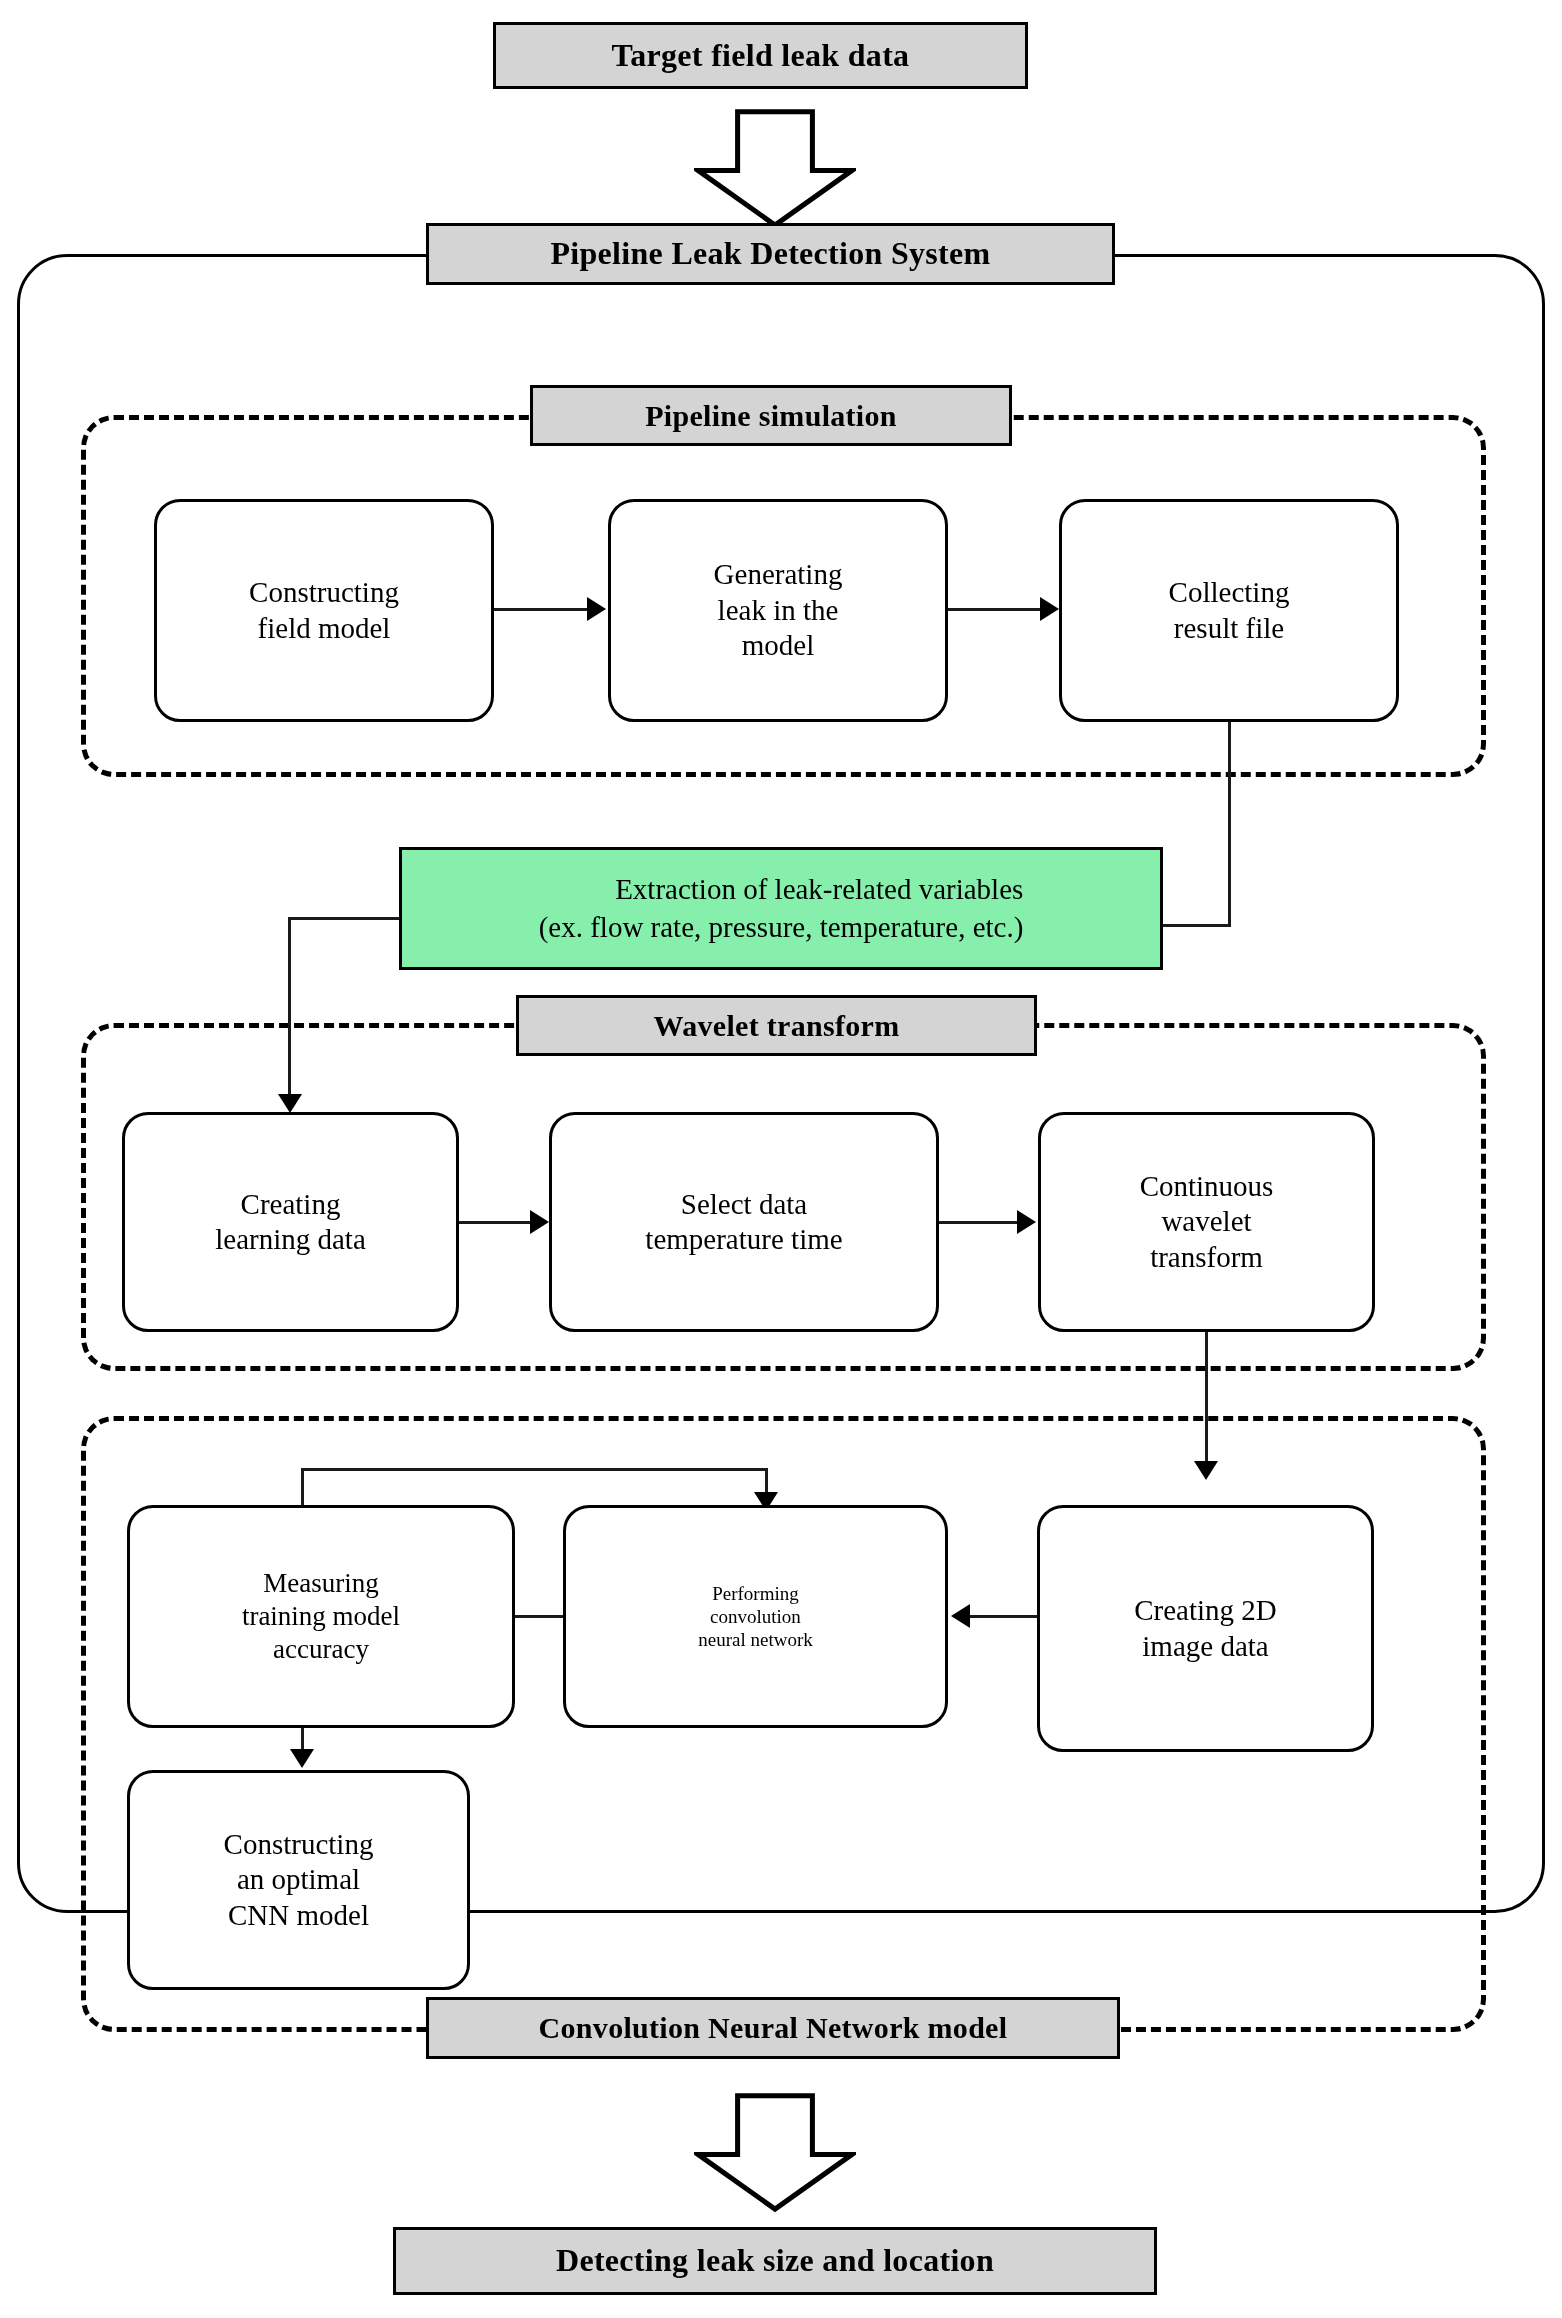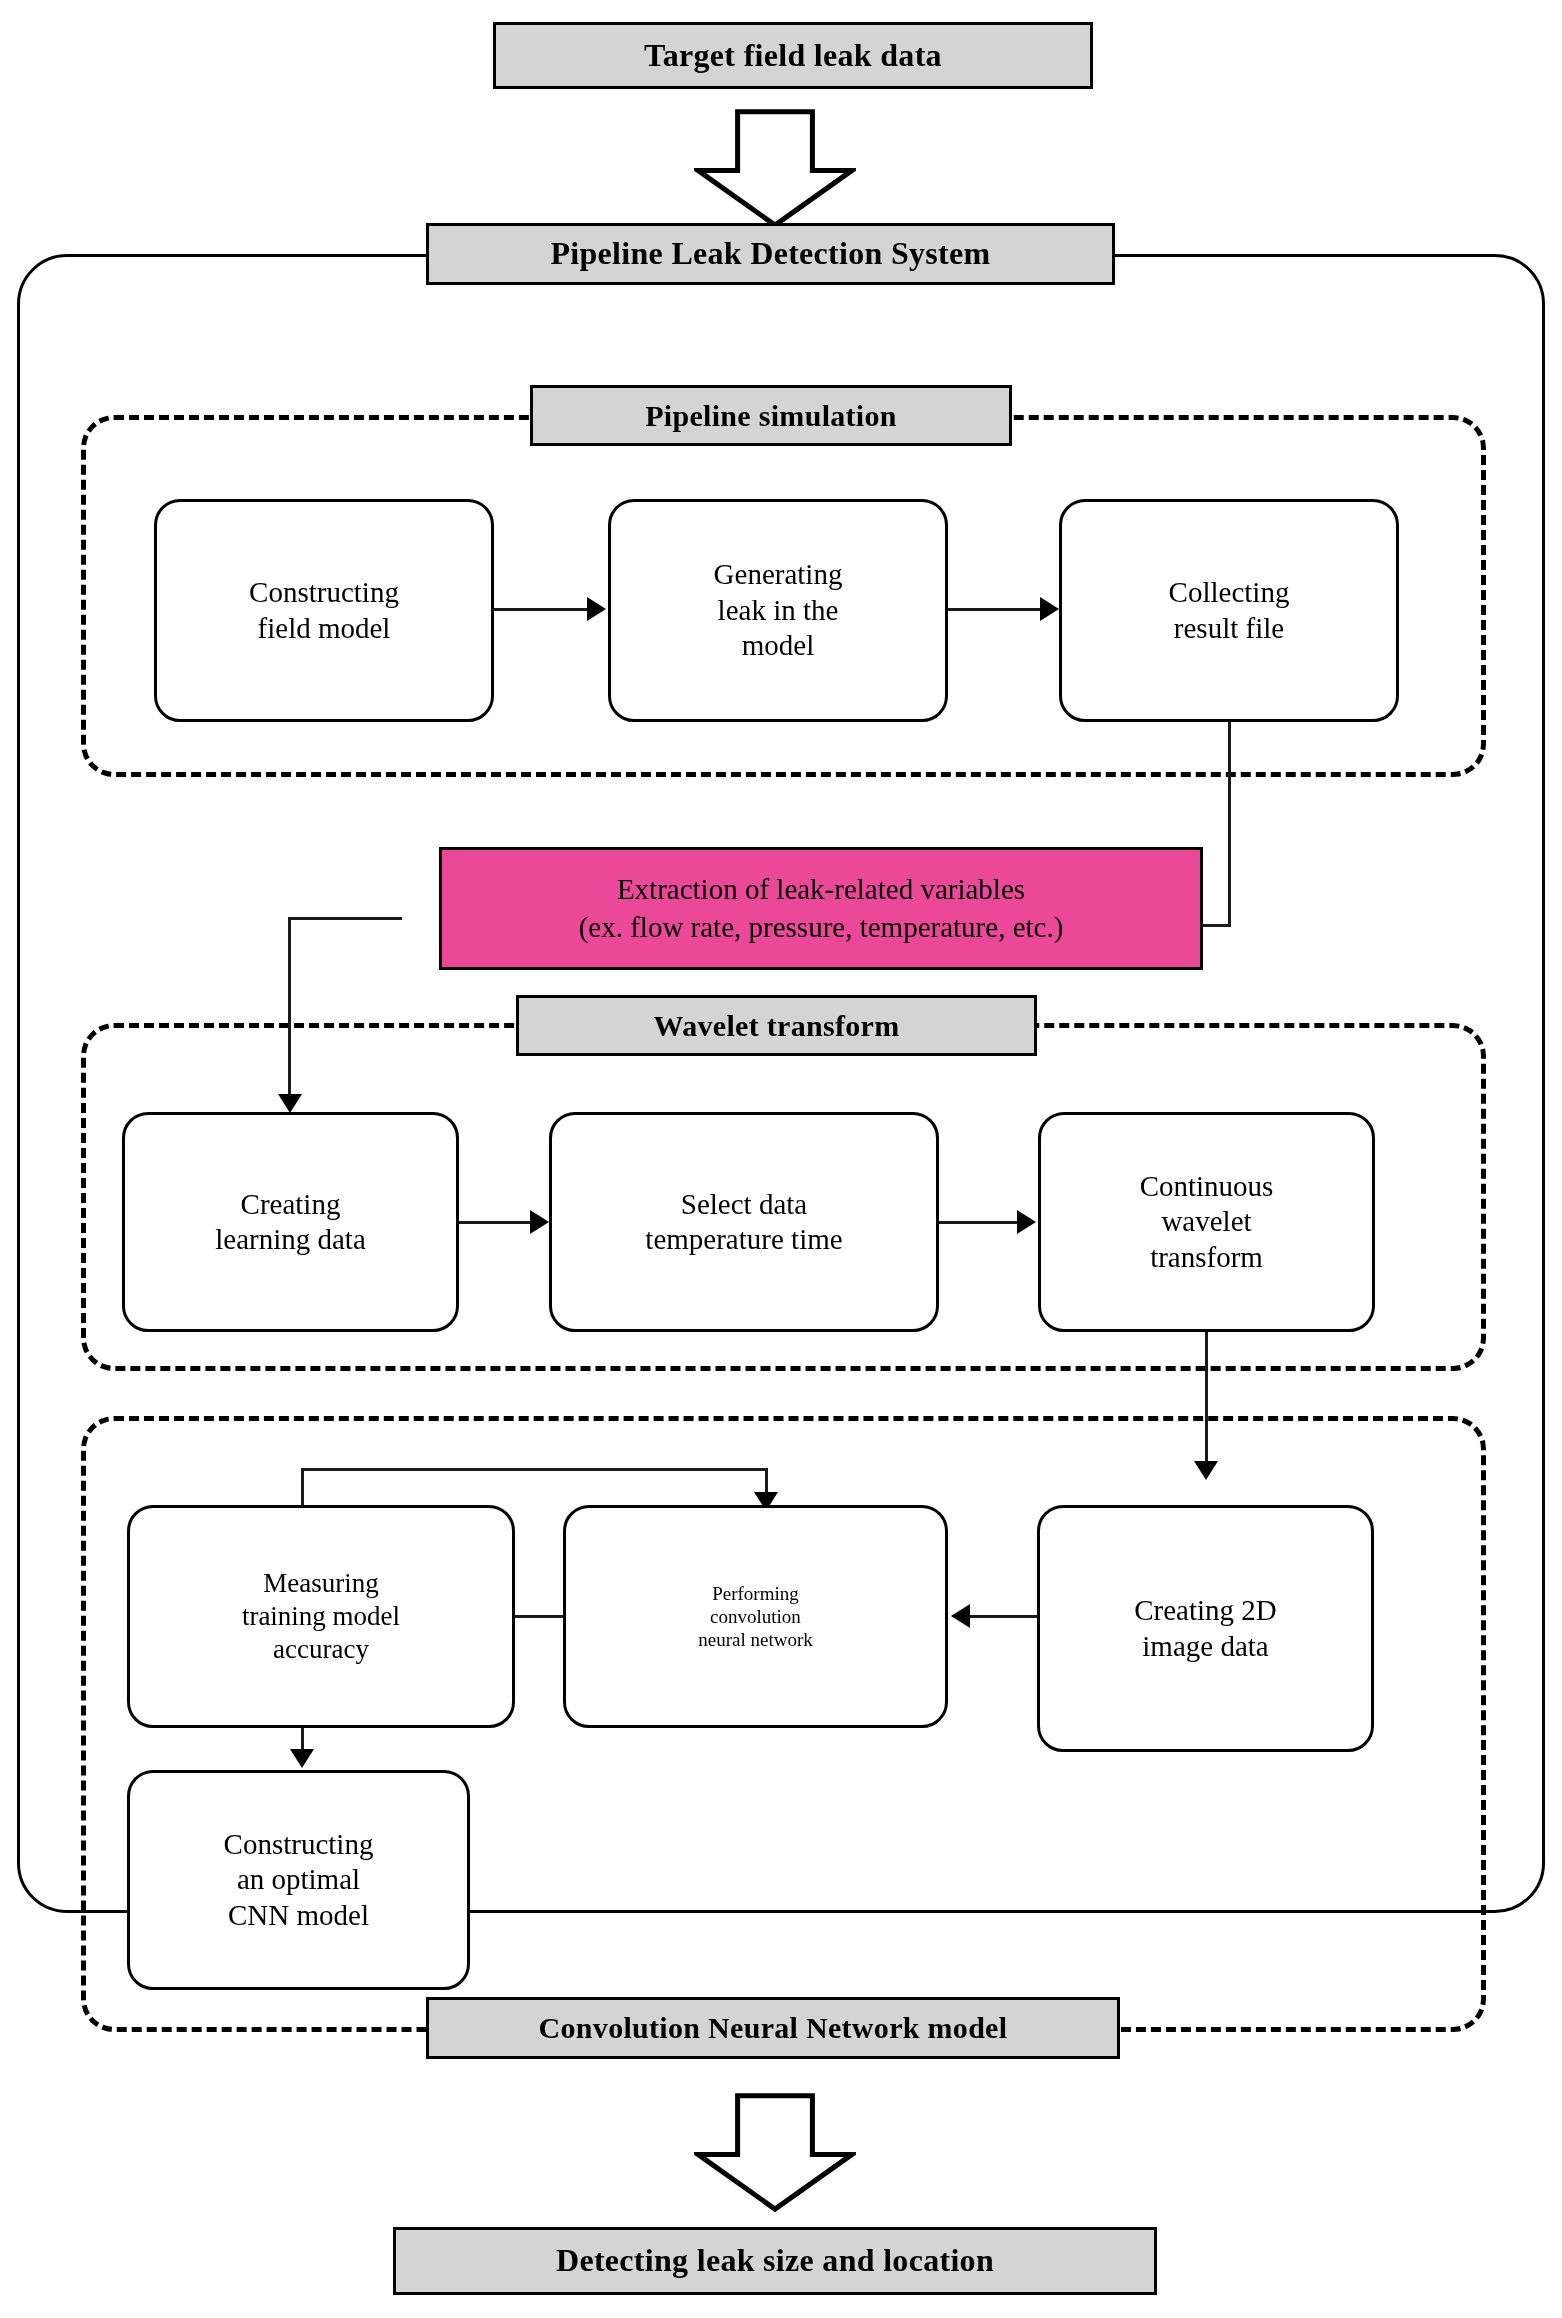--- a/index.html
+++ b/index.html
@@ -17,27 +17,26 @@
     text-align:center;
     font-weight:bold;
     color:#000;
     letter-spacing:0.3px;
     z-index:40;
   }
   .gray-box .lbl{line-height:1.05;}
 
   
   .plain-box{
-    background:#ec4899;
+    background:#86efac;
     border:3.3px solid #000000;
     display:flex;align-items:center;justify-content:center;
-    text-align:center;
+    text-align:right;
     color:#000;
     z-index:35;
-    margin-left:40px;
   }
 
   
   .proc{
     background:#ffffff;
     border:3.3px solid #000000;
     border-radius:26px;
     display:flex;align-items:center;justify-content:center;
     text-align:center;
     color:#000;
@@ -97,21 +96,21 @@
 <div id="stage">
 
   <div class="abs outer-container" style="left:16.7px; top:254px; width:1528px; height:1659px;"></div>
 
   <div class="abs dashed-container" style="left:81px; top:415px; width:1405px; height:362px;"></div>
 
   <div class="abs dashed-container" style="left:81px; top:1023px; width:1405px; height:348px;"></div>
 
   <div class="abs dashed-container" style="left:81px; top:1416px; width:1405px; height:616px;"></div>
 
-  <div class="abs gray-box" style="left:493px; top:22px; width:600px; height:67px; font-size:32px;">
+  <div class="abs gray-box" style="left:493px; top:22px; width:535px; height:67px; font-size:32px;">
     <span class="lbl">Target field leak data</span>
   </div>
 
   <div class="abs block-arrow" style="left:694px; top:109px; width:162px; height:120px;">
     <svg width="162" height="120" viewBox="0 0 290 215">
       <polygon points="78,5 212,5 212,110 283,110 145,208 7,110 78,110" fill="#ffffff" stroke="#000000" stroke-width="9" stroke-linejoin="miter"></polygon>
     </svg>
   </div>
 
   <div class="abs gray-box" style="left:426px; top:223px; width:689px; height:62px; font-size:32px;">

